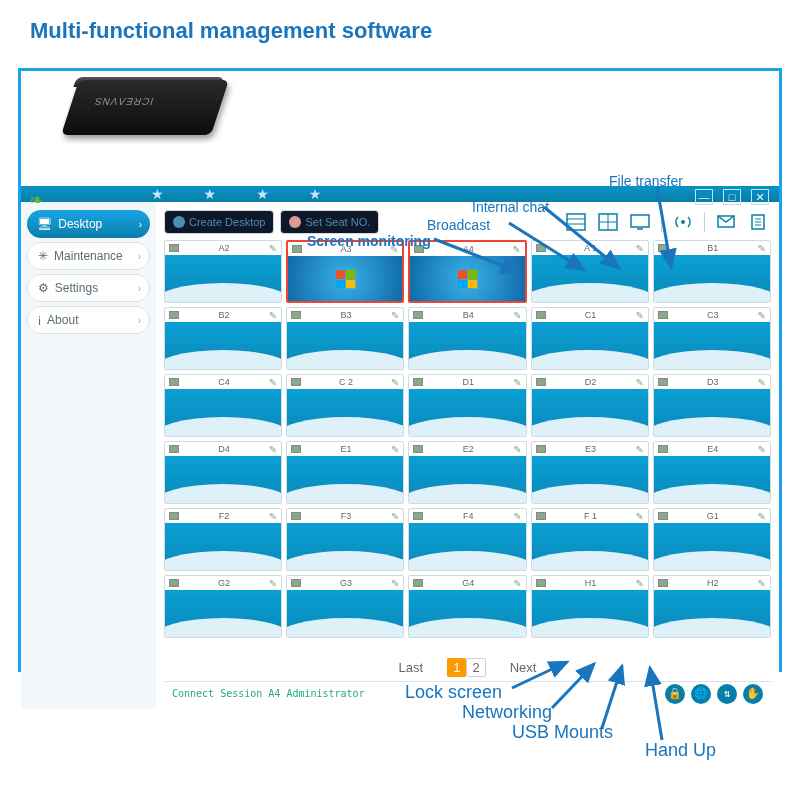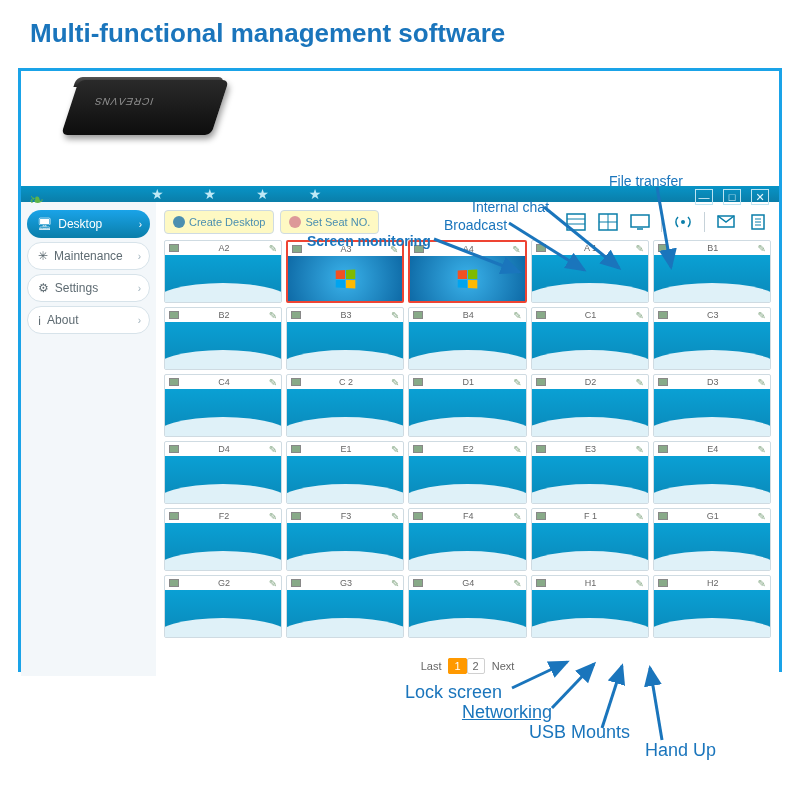--- a/index.html
+++ b/index.html
@@ -1,17 +1,17 @@
 <!DOCTYPE html>
 <html><head>
 <meta charset="utf-8">
 <style>
   * { box-sizing: border-box; margin: 0; padding: 0; }
   body { font-family: Arial, sans-serif; background: #fff; width: 800px; height: 800px; position: relative; overflow: hidden; }
-  .title { color: #1a75bc; font-weight: bold; font-size: 26px; padding: 18px 0 12px 30px; }
+  .title { color: #1a75bc; font-weight: bold; font-size: 22px; padding: 18px 0 12px 30px; }
   .frame { position: absolute; left: 18px; top: 68px; width: 764px; height: 604px; border: 3px solid #1aa3e8; background: #fff; }
   .device { position: absolute; left: 70px; top: 80px; width: 150px; height: 70px; z-index: 20; }
   .dev-body { width: 150px; height: 55px; background: linear-gradient(#2a2a2a,#0d0d0d); transform: skewX(-18deg); border-radius: 6px; box-shadow: 3px 4px 6px rgba(0,0,0,.4); }
   .dev-top { position:absolute; left:5px; top:-3px; width:148px; height:10px; background: linear-gradient(#555,#222); transform: skewX(-18deg); border-radius:6px 6px 0 0; }
   .dev-label { position:absolute; left:25px; top:16px; color:#aaa; font-size:10px; letter-spacing:1px; transform: skewX(-18deg) scaleY(-1); opacity:.8;}
   .callouts-top { position: absolute; left: 18px; top: 68px; width: 764px; height: 120px; z-index: 15; color:#1a75bc; font-size:14px; }
   .callouts-bot { position: absolute; left: 18px; bottom: 0; width: 764px; height: 140px; z-index: 15; color:#1a75bc; font-size:18px; }
   .callout { position: absolute; white-space: nowrap; text-align: right; }
   svg.arrow { position:absolute; overflow:visible; }
   
@@ -20,41 +20,41 @@
   .win-ctrl { position:absolute; right:10px; top:3px; display:flex; gap:10px; color:#e6f7fd; font-size:13px;}
   .win-ctrl span{ width:18px; height:16px; border:1px solid #bde4f2; display:flex; align-items:center; justify-content:center; font-size:11px;}
   .body { flex:1; display:flex; background:#fff;}
   .sidebar { width:135px; background:#f3f7fa; padding:8px 6px; display:flex; flex-direction:column; gap:4px;}
   .sb-item { height:28px; border-radius:14px; display:flex; align-items:center; padding:0 10px; font-size:12px; color:#5e6b72; border:1px solid #d7e3ea; background:#fff; gap:6px; position:relative;}
   .sb-item.active { background: linear-gradient(#1aa3e8,#0a7ea9); color:#fff; border:none;}
   .sb-chev { position:absolute; right:8px; font-size:10px; color:#9fb1bb;}
   .sb-item.active .sb-chev{color:#fff;}
   .main { flex:1; display:flex; flex-direction:column; padding:8px 8px 4px 8px; gap:6px;}
   .toolbar { display:flex; gap:6px; align-items:center;}
-  .tbtn { height:24px; border:1px solid #cfdbe2; border-radius:4px; padding:0 8px; font-size:11px; color:#4b8fb0; display:flex; align-items:center; gap:4px; background:#fef9c3;}
+  .tbtn { height:24px; border:1px solid #cfdbe2; border-radius:4px; padding:0 8px; font-size:11px; color:#4b8fb0; display:flex; align-items:center; gap:4px; background:#0f172a;}
   .tbtn .ico { width:12px; height:12px; background:#4b8fb0; border-radius:50%; display:inline-block;}
   .spacer{flex:1;}
   .ticon { width:26px; height:22px; display:flex; align-items:center; justify-content:center; color:#0a7ea9; font-size:16px;}
   .ticon svg{width:20px;height:18px;}
   .vbar { width:1px; height:20px; background:#c6d2d9; margin:0 2px;}
   .grid { display:grid; grid-template-columns: repeat(5, 1fr); gap:4px;}
   .tile { border:1px solid #cfdbe2; border-radius:2px; height:63px; display:flex; flex-direction:column; background:#fff; position:relative;}
   .tile.sel { border:2px solid #e43; }
   .thead { height:14px; display:flex; align-items:center; padding:0 4px; font-size:9px; color:#666; gap:3px;}
   .thead .mon { width:10px; height:8px; background:#8a8; border:1px solid #888; display:inline-block;}
   .thead .lbl{ flex:1; text-align:center;}
   .thead .pen { color:#8a8; font-size:10px;}
   .tbody { flex:1; background: linear-gradient(#0aa0d4,#0a88b8); position:relative; overflow:hidden;}
   .tbody::after{ content:""; position:absolute; left:-10%; right:-10%; bottom:-30%; height:70%; background:#dff1f8; border-radius:50% 50% 0 0 / 60% 60% 0 0;}
   .tbody.win { background: radial-gradient(circle at center, #3ab2ea, #0e6aa6); display:flex; align-items:center; justify-content:center;}
   .tbody.win::after{ display:none;}
   .winlogo { display:grid; grid-template-columns:1fr 1fr; grid-template-rows:1fr 1fr; gap:1px; width:20px; height:18px; transform: perspective(40px) rotateY(-12deg);}
   .winlogo span:nth-child(1){background:#f25022;} .winlogo span:nth-child(2){background:#7fba00;}
   .winlogo span:nth-child(3){background:#00a4ef;} .winlogo span:nth-child(4){background:#ffb900;}
-  .pager { display:flex; justify-content:center; align-items:center; gap:7px; font-size:11px; color:#666; margin-top:16px;}
+  .pager { display:flex; justify-content:center; align-items:center; gap:24px; font-size:13px; color:#666; margin-top:16px;}
   .pager .pg { border:1px solid #d0d0d0; padding:1px 5px; border-radius:2px;}
   .pager .pg.cur { background:#f90; color:#fff; border-color:#f90;}
   .footer { height:24px; border-top:1px solid #d7e3ea; display:flex; align-items:center; padding:0 8px; font-size:10px; color:#2a8; font-family: monospace;}
   .footer .ficons { margin-left:auto; display:flex; gap:6px;}
   .ficon { width:20px; height:20px; border-radius:50%; background:#0a7ea9; color:#fff; display:flex; align-items:center; justify-content:center; font-size:11px;}
   .leaf { position:absolute; left:8px; top:3px; color:#5fb548; font-size:18px;}
 </style>
 </head>
 <body>
 
@@ -63,21 +63,21 @@
 <div class="device">
   <div class="dev-top"></div>
   <div class="dev-body"></div>
   <div class="dev-label">ƧИVΛƎЯƆI</div>
 </div>
 
 <div class="frame">
 
   <div class="callouts-top">
     <span class="callout" style="left:268px; top:94px;font-weight:bold;">Screen monitoring</span>
-    <span class="callout" style="left:405px; top:78px;">Broadcast</span>
+    <span class="callout" style="left:388px; top:78px;">Broadcast</span>
     <span class="callout" style="left:433px; top:60px;">Internal chat</span>
     <span class="callout" style="left:570px; top:34px;">File transfer</span>
     <svg class="arrow" style="left:395px;top:100px;" width="90" height="38">
         <defs>
           <marker id="ah1" markerWidth="8" markerHeight="8" refX="6" refY="3" orient="auto">
             <path d="M0,0 L7,3 L0,6 Z" fill="#1a75bc"></path>
           </marker>
         </defs>
         <line x1="0" y1="0" x2="85" y2="33" stroke="#1a75bc" stroke-width="3" marker-end="url(#ah1)"></line>
       </svg>
@@ -436,29 +436,38 @@
                 <span class="pen">✎</span>
               </div>
               <div class="tbody"></div>
             </div>
           </div>
         <div class="pager">
           <span>Last</span>
           <span id="pager-pages"><span class="pg cur">1</span><span class="pg">2</span></span>
           <span>Next</span>
         </div>
+        <div class="footer">
+          <span>Connect Session    A4    Administrator</span>
+          <div class="ficons">
+            <div class="ficon">🔒</div>
+            <div class="ficon">🌐</div>
+            <div class="ficon">⇅</div>
+            <div class="ficon">✋</div>
+          </div>
+        </div>
       </div>
     </div>
   </div>
 </div>
 
 <div class="callouts-bot">
   <span class="callout" style="right:280px; top:22px;">Lock screen</span>
-  <span class="callout" style="right:230px; top:42px;text-decoration:underline;">Networking</span>
-  <span class="callout" style="right:152px; top:62px;">USB Mounts</span>
+  <span class="callout" style="right:230px; top:42px;">Networking</span>
+  <span class="callout" style="right:169px; top:62px;">USB Mounts</span>
   <span class="callout" style="right:66px; top:80px;">Hand Up</span>
   <svg class="arrow" style="right:100px;top:0px;" width="180" height="90">
       <defs>
         <marker id="ah2" markerWidth="8" markerHeight="8" refX="6" refY="3" orient="auto">
           <path d="M0,0 L7,3 L0,6 Z" fill="#1a75bc"></path>
         </marker>
       </defs>
     <line x1="10" y1="28" x2="65" y2="2" stroke="#1a75bc" stroke-width="3" marker-end="url(#ah2)"></line>
     <line x1="50" y1="48" x2="92" y2="4" stroke="#1a75bc" stroke-width="3" marker-end="url(#ah2)"></line>
     <line x1="100" y1="68" x2="120" y2="6" stroke="#1a75bc" stroke-width="3" marker-end="url(#ah2)"></line>

